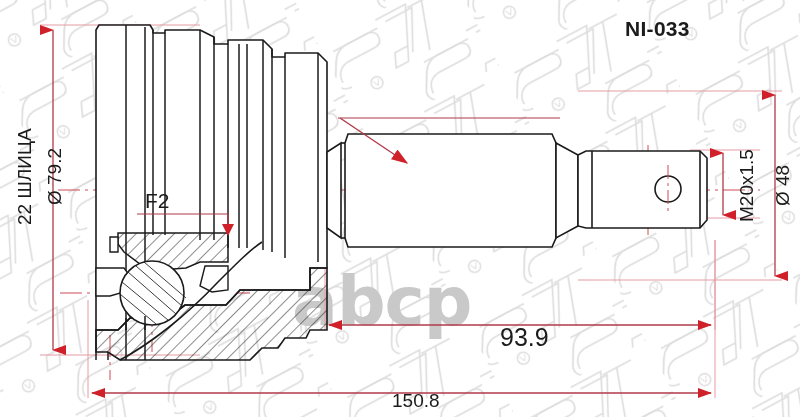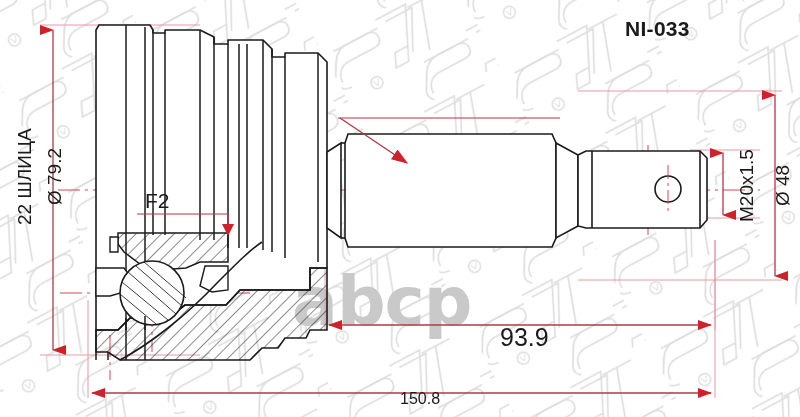--- a/index.html
+++ b/index.html
@@ -31,21 +31,21 @@
     position:absolute;
     font-family:"Liberation Sans", sans-serif;
     color:#1b1b1b;
     white-space:nowrap;
     user-select:none;
   }
   #partno{ left:625px; top:17px; font-size:21px; font-weight:700; letter-spacing:0.3px;}
   #lbl-23{ left:387px; top:97px; font-size:19px; font-weight:400;}
   #lbl-f2{ left:145px; top:189px; font-size:21px; font-weight:400;text-align:center;}
   #lbl-939{ left:500px; top:303px; font-size:25px;margin-top:20px;}
-  #lbl-1508{ left:400px; top:390px; font-size:16px;}
+  #lbl-1508{ left:392px; top:390px; font-size:19px;}
   .vert{
     transform-origin:0 0;
     transform:rotate(-90deg);
   }
   #lbl-22shl{ left:14px; top:225px; font-size:19px;}
   #lbl-d792{ left:44px; top:205px; font-size:19px;}
   #lbl-m20{ left:736px; top:222px; font-size:19px;}
   #lbl-d48{ left:772px; top:206px; font-size:19px;}
 </style>
 </head>

